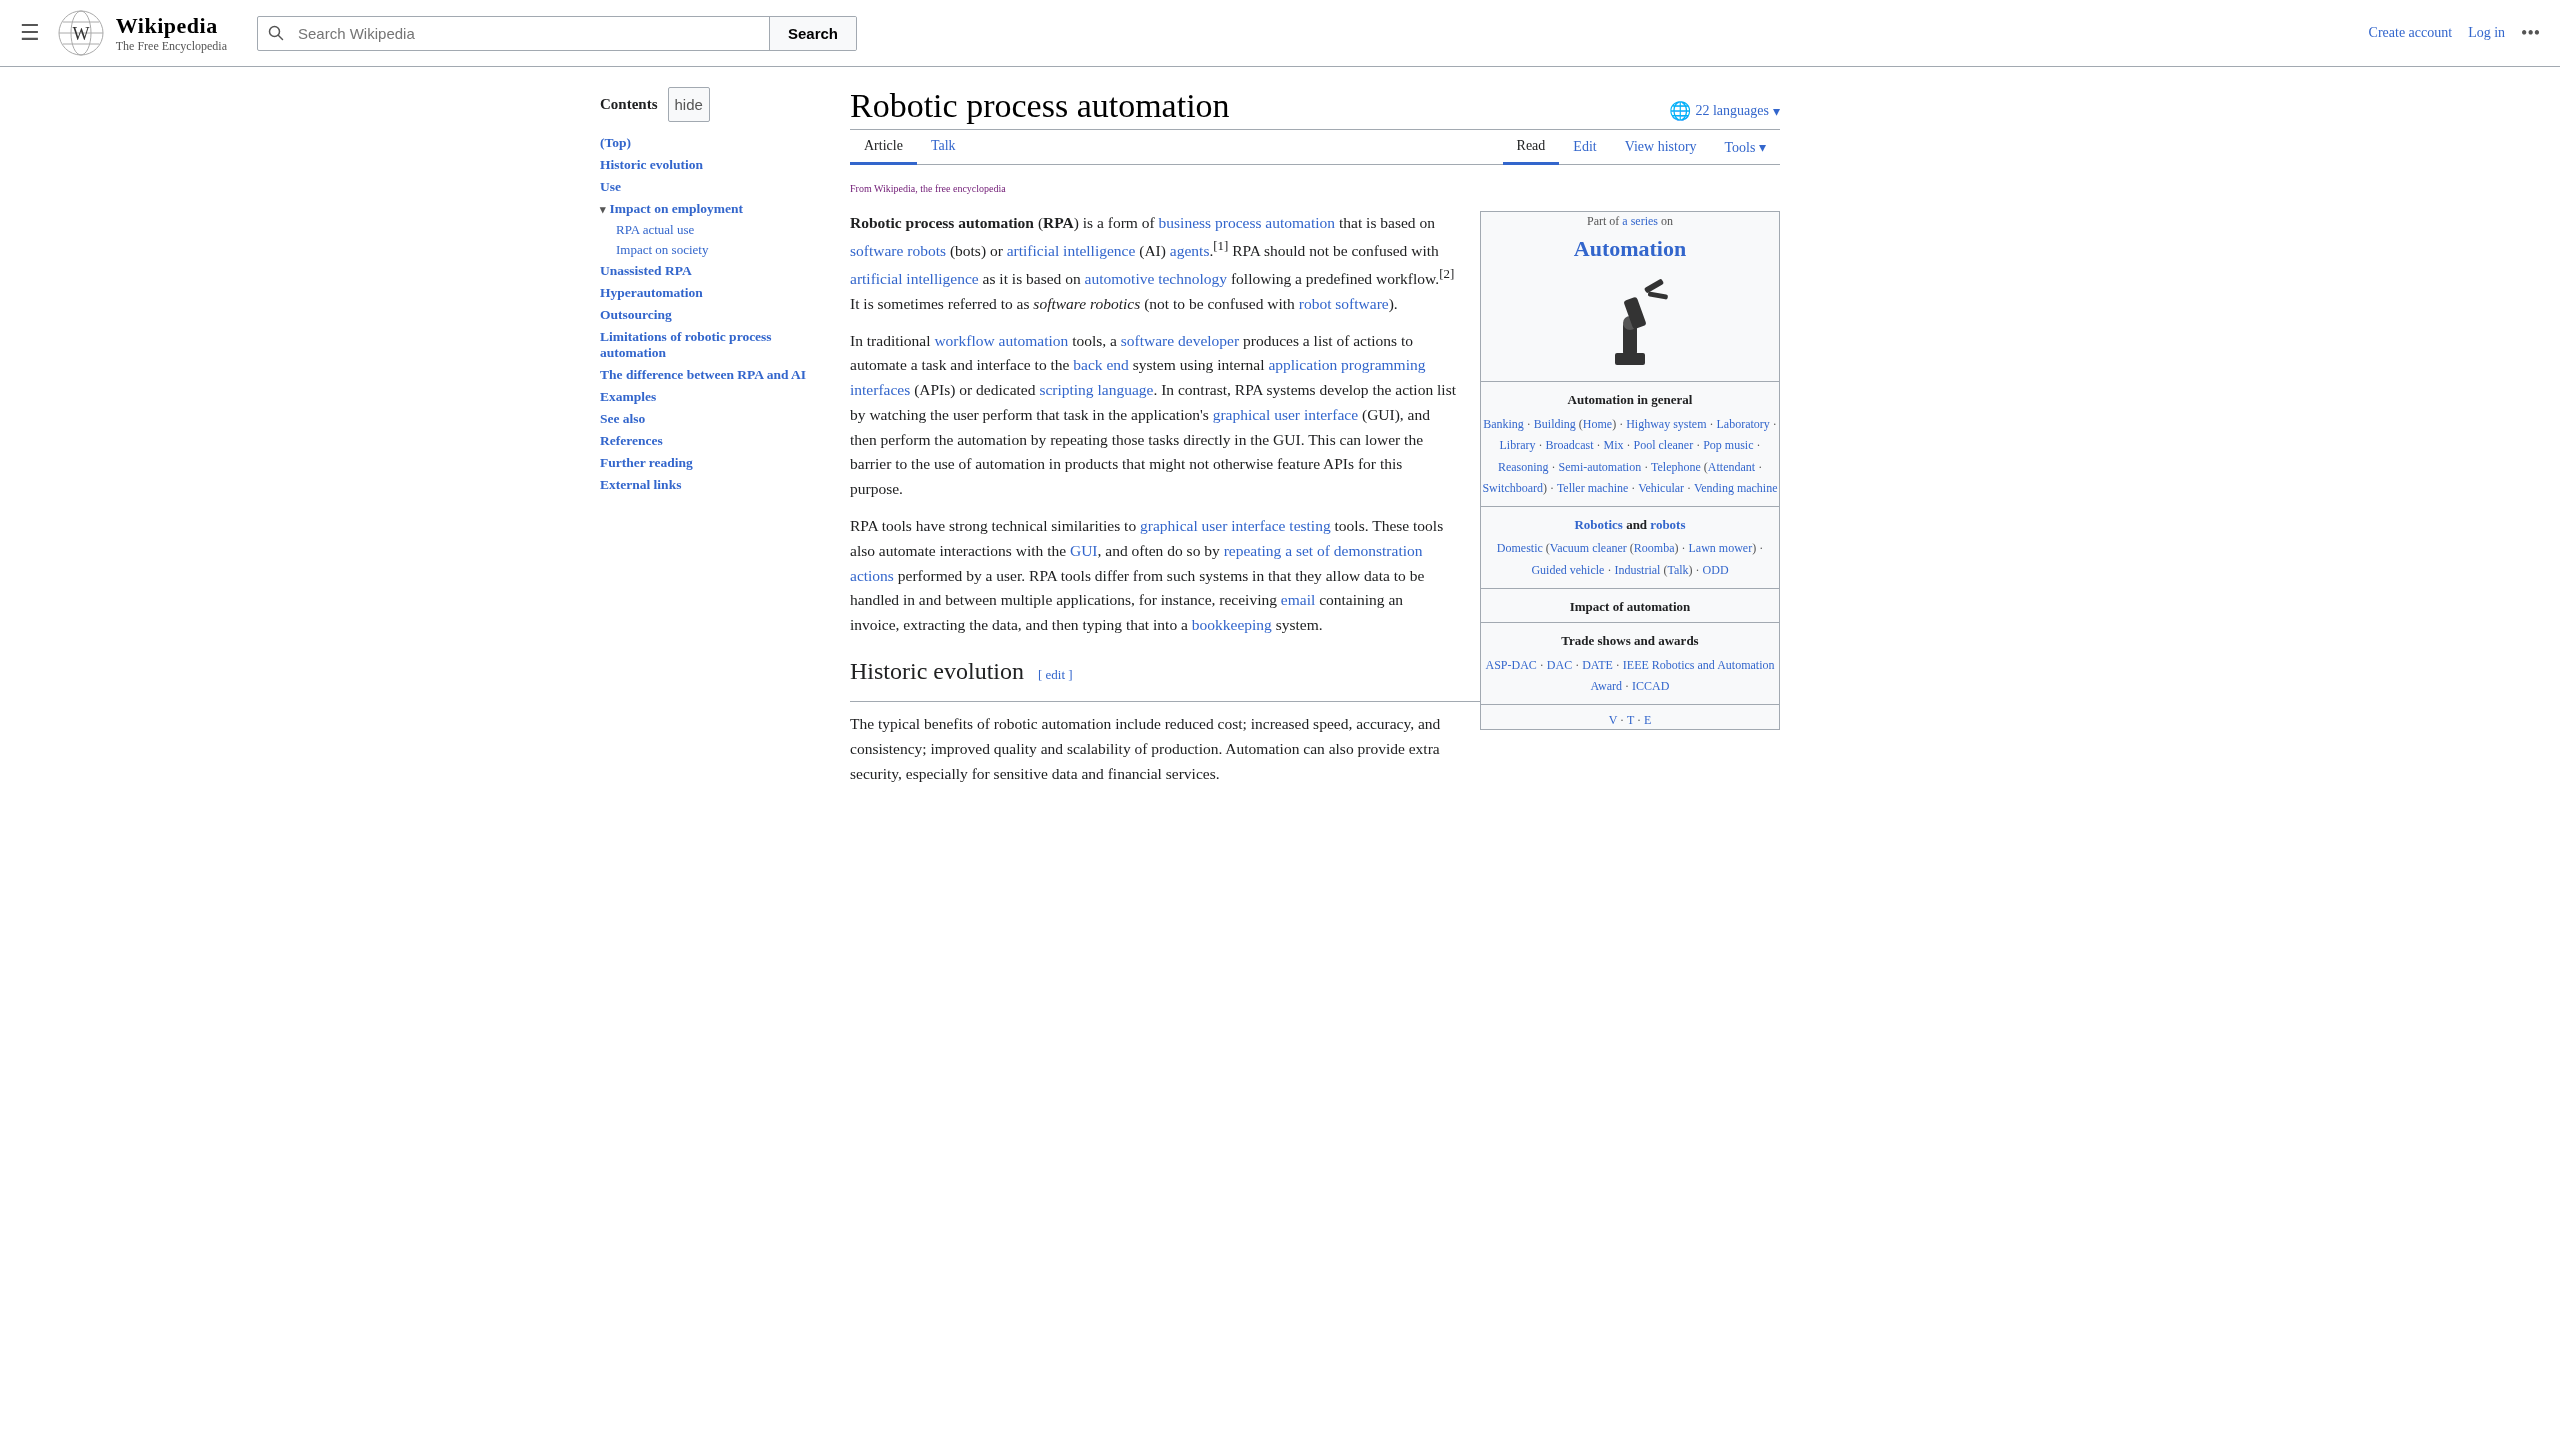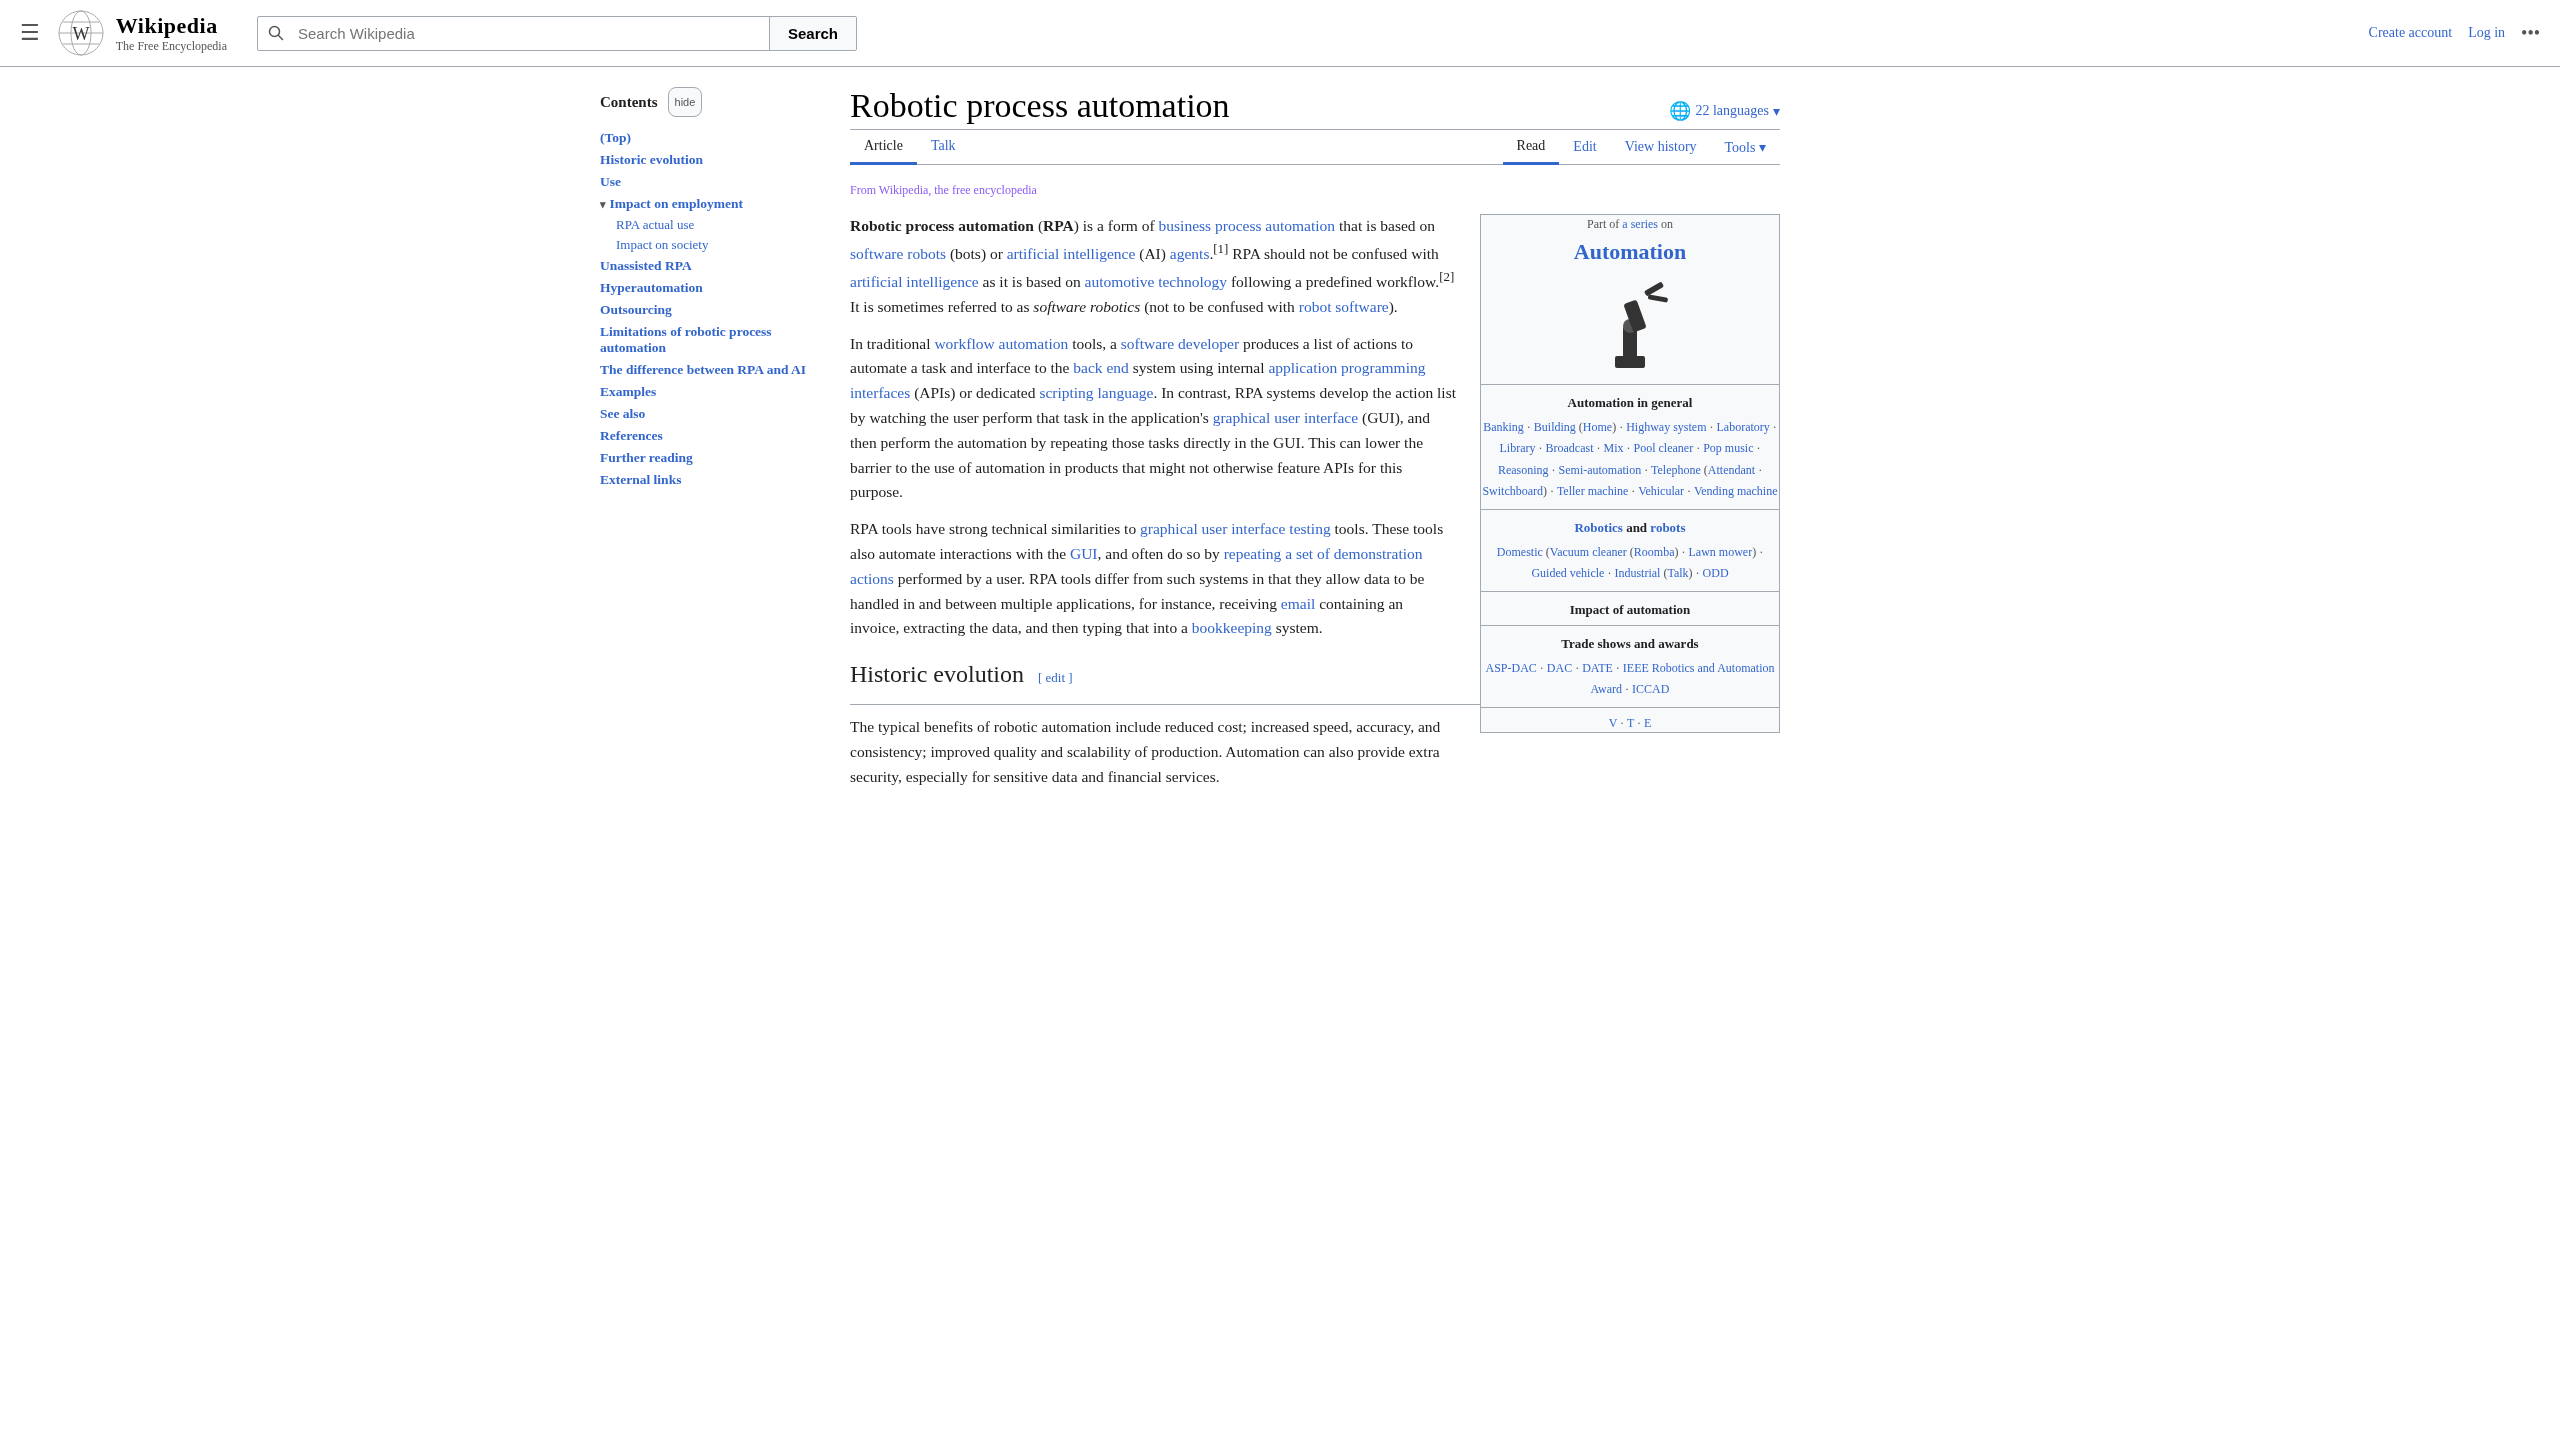--- a/index.html
+++ b/index.html
@@ -96,26 +96,26 @@
       font-size: 14px;
     }
     #toc-header {
       display: flex;
       align-items: center;
       gap: 10px;
       margin-bottom: 10px;
     }
     #toc-title { font-weight: bold; font-size: 15px; }
     #toc-hide-btn {
-      font-size: 11px;
+      font-size: 15px;
       color: #555;
       cursor: pointer;
       border: 1px solid #a2a9b1;
       padding: 8px 6px;
-      border-radius: 8px;
+      border-radius: 2px;
       background: #f8f9fa;
     }
     .toc-item {
       padding: 3px 0 3px 0;
       cursor: pointer;
       font-weight: bold;
     }
     .toc-item a { color: #3366cc; font-size: 13.5px; }
     .toc-item.top-link a { color: #3366cc; }
     .toc-subitem { padding: 2px 0 2px 16px; }
@@ -181,21 +181,21 @@
     .right-tab {
       padding: 8px 14px;
       font-size: 14px;
       cursor: pointer;
       color: #3366cc;
     }
     .right-tab.active { color: #202122; border-bottom: 3px solid #3366cc; margin-bottom: -1px; }
     #tools-btn { display: flex; align-items: center; gap: 3px; }
 
     
-    .article-intro { font-size: 12px; line-height: 1.6; color: #8b5cf6; margin-bottom: 14px; }
+    .article-intro { font-size: 10px; line-height: 1.6; color: #701a75; margin-bottom: 14px; }
     .article-section-title {
       font-family: 'Linux Libertine', Georgia, serif;
       font-size: 24px;
       font-weight: normal;
       border-bottom: 1px solid #a2a9b1;
       padding-bottom: 16px;
       margin: 20px 0 10px 0;
     }
     .edit-link { font-size: 13px; color: #3366cc; margin-left: 8px; }
     .article-para { font-size: 15.5px; line-height: 1.6; margin-bottom: 12px; }

